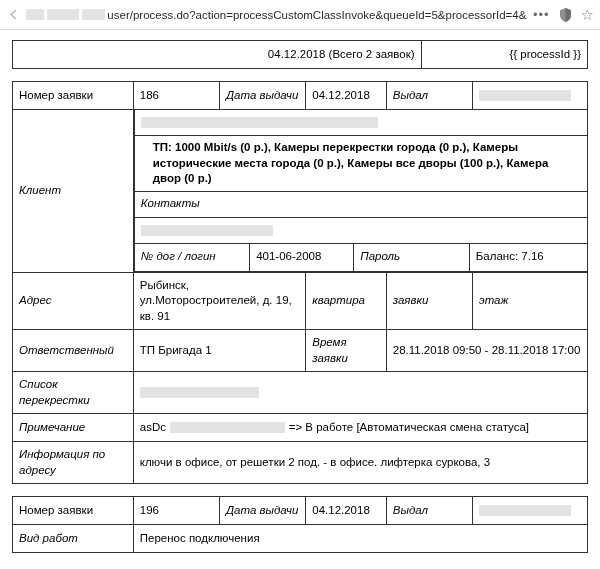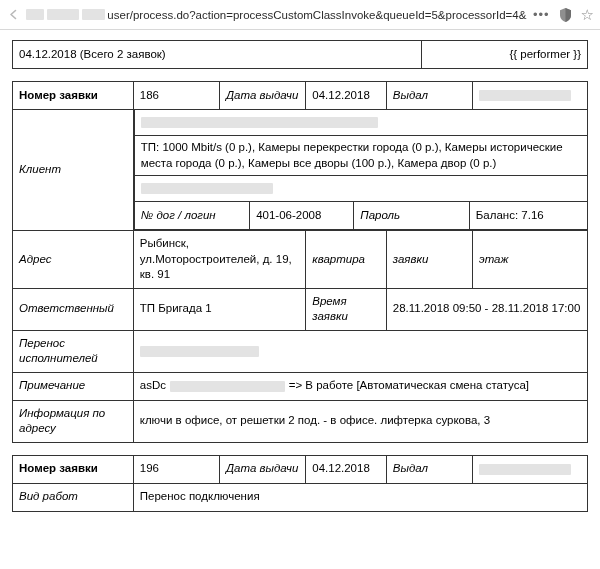--- a/index.html
+++ b/index.html
@@ -96,42 +96,42 @@
     border: 1px solid #333333;
     padding: 5px 6px;
     vertical-align: middle;
     font-size: 11.5px;
     line-height: 1.35;
     height: 17px;
   }
   .hdr-row td {
     padding: 6px;
   }
-  .bold { font-weight: bold; margin-left: 27px; }
+  .bold { font-weight: normal; margin-left: 27px; }
   .ital { font-style: italic; margin-top: 48px; }
   .nested {
     width: 100%;
     border-collapse: collapse;
     table-layout: fixed;
     margin: -5px -6px;
     width: calc(100% + 12px);
   }
   .nested td {
     border: 0;
     border-top: 1px solid #333333;
     border-right: 1px solid #333333;
     padding: 5px 6px;
     font-size: 11.5px;
     vertical-align: middle;
   }
   .nested tr:first-child td { border-top: 0; }
   .nested td:last-child { border-right: 0; }
   .spacer { height: 12px; }
 
-  .topbar-tbl td { padding: 7px 8px; }
+  .topbar-tbl td { padding: 7px 8px; text-align: right; }
   .redact-inline {
     display: inline-block;
     background: #e3e3e3;
     height: 11px;
     border-radius: 1px;
     vertical-align: middle;
   }
   .clip { overflow: hidden; white-space: nowrap; }
 </style>
 </head>
@@ -162,21 +162,21 @@
     <span class="star">☆</span>
   </div>
 </div>
 
 <div class="page">
 
   <table class="grid topbar-tbl">
     <tbody>
         <tr>
       <td style="width:72%;">04.12.2018 (Всего 2 заявок)</td>
-      <td style="width:28%;text-align:right;">{{ performer }}</td>
+      <td style="width:28%;text-align:right;">{{ processId }}</td>
     </tr>
   </tbody>
     </table>
 
   <div class="spacer"></div>
 
   <table class="grid">
     <colgroup>
       <col style="width:21%">
         <col style="width:15%">
@@ -204,21 +204,24 @@
                 <col style="width:25.5%">
                 <col style="width:26%">
               </colgroup>
           <tbody>
                 <tr>
             <td colspan="4" style="padding:4px 6px;">
               <span class="redact-inline" style="width:54%"></span>
             </td>
           </tr>
           <tr>
-            <td colspan="4" style="padding:4px 6px;">ТП: 1000 Mbit/s (0 р.), Камеры перекрестки города (0 р.), Камеры исторические места города (0 р.), Камеры все дворы (100 р.), Камера двор (0 р.)</td>
+            <td colspan="4" style="padding:4px 18px;font-weight:bold;">ТП: 1000 Mbit/s (0 р.), Камеры перекрестки города (0 р.), Камеры исторические места города (0 р.), Камеры все дворы (100 р.), Камера двор (0 р.)</td>
+          </tr>
+          <tr>
+            <td colspan="4" class="ital" style="padding:4px 6px;">Контакты</td>
           </tr>
           <tr>
             <td colspan="4" style="padding:4px 6px;">
               <span class="redact-inline" style="width:30%"></span>
             </td>
           </tr>
           <tr>
             <td class="ital">№ дог / логин</td>
             <td>401-06-2008</td>
             <td class="ital">Пароль</td>
@@ -235,21 +238,21 @@
       <td class="ital">заявки</td>
       <td class="ital">этаж</td>
     </tr>
     <tr>
       <td class="ital">Ответственный</td>
       <td colspan="2">ТП Бригада 1</td>
       <td class="ital">Время заявки</td>
       <td colspan="2">28.11.2018 09:50 - 28.11.2018 17:00</td>
     </tr>
     <tr>
-      <td class="ital">Перенос исполнителей</td>
+      <td class="ital">Список перекрестки</td>
       <td colspan="5">
         <span class="redact-inline" style="width:27%"></span>
       </td>
     </tr>
     <tr>
       <td class="ital">Примечание</td>
       <td colspan="5">
         <span>asDc</span><span class="redact-inline" style="width:26%;margin:0 4px;"></span><span>=&gt; В работе [Автоматическая смена статуса]</span>
       </td>
     </tr>

